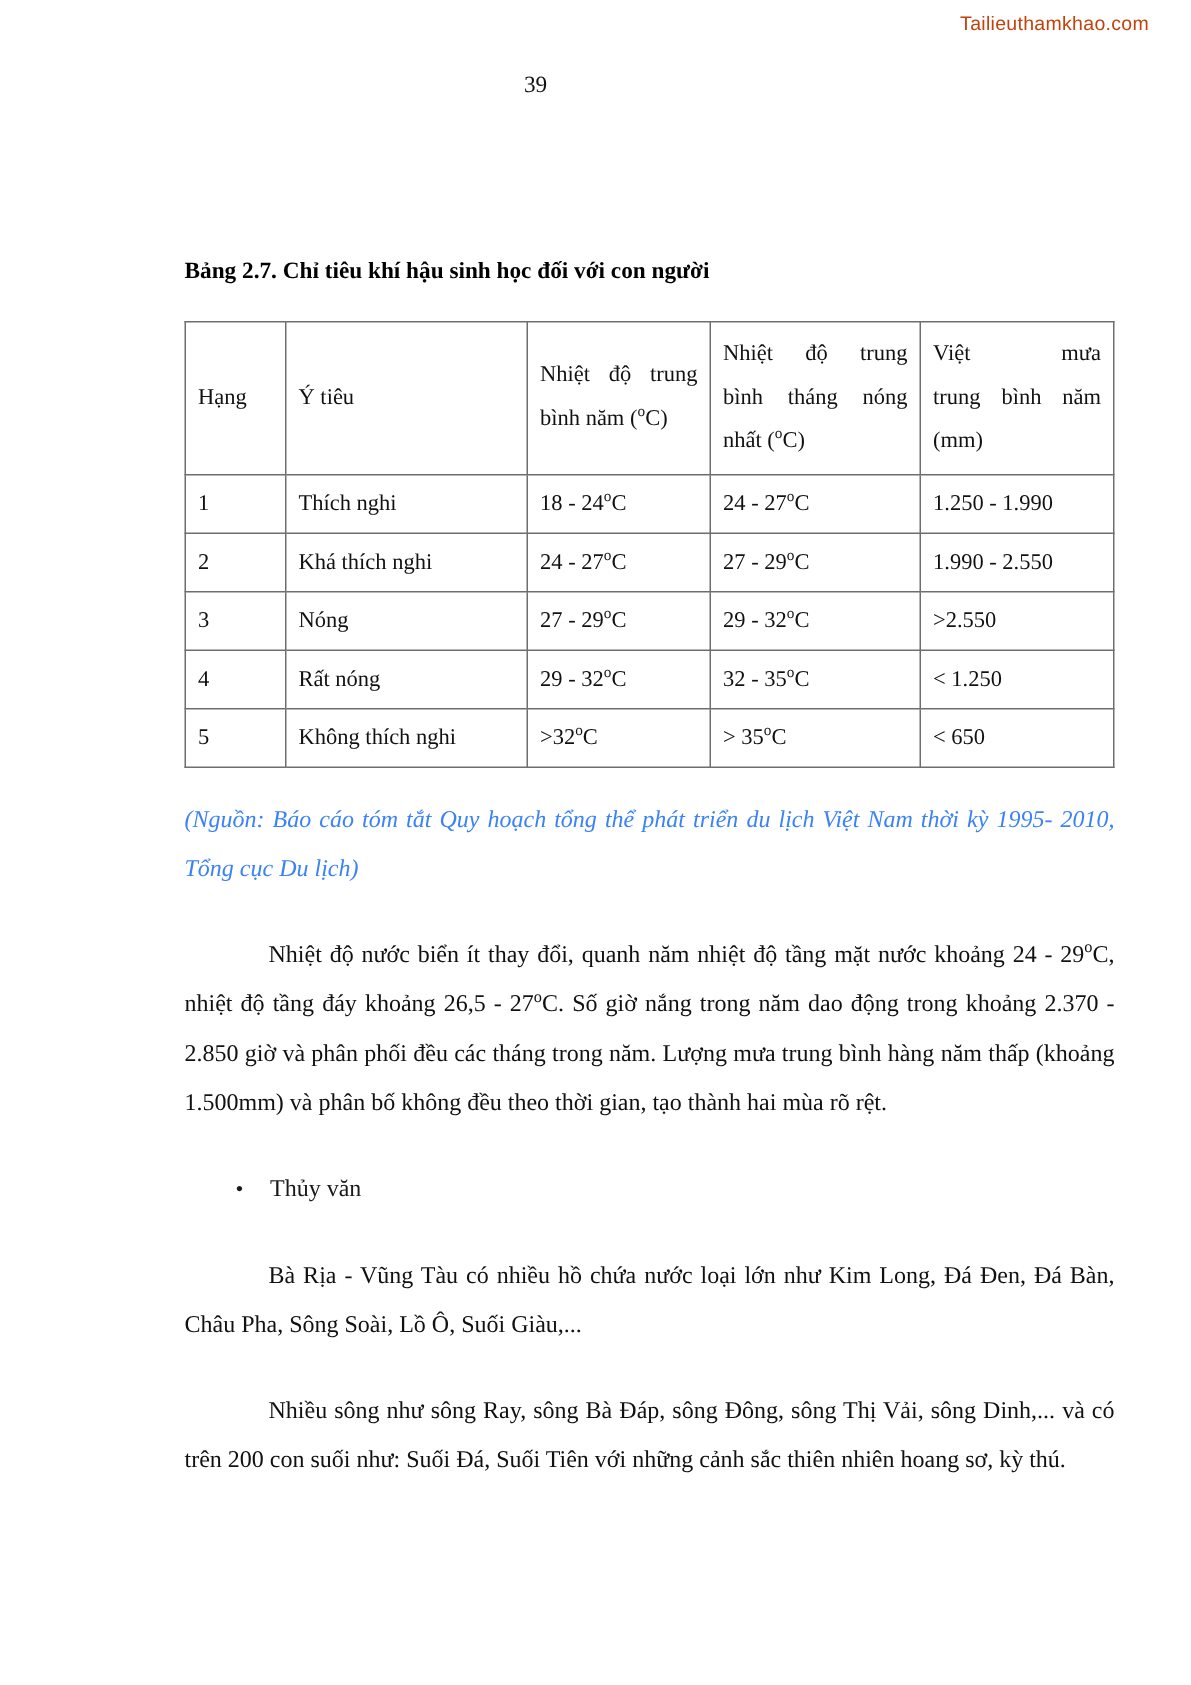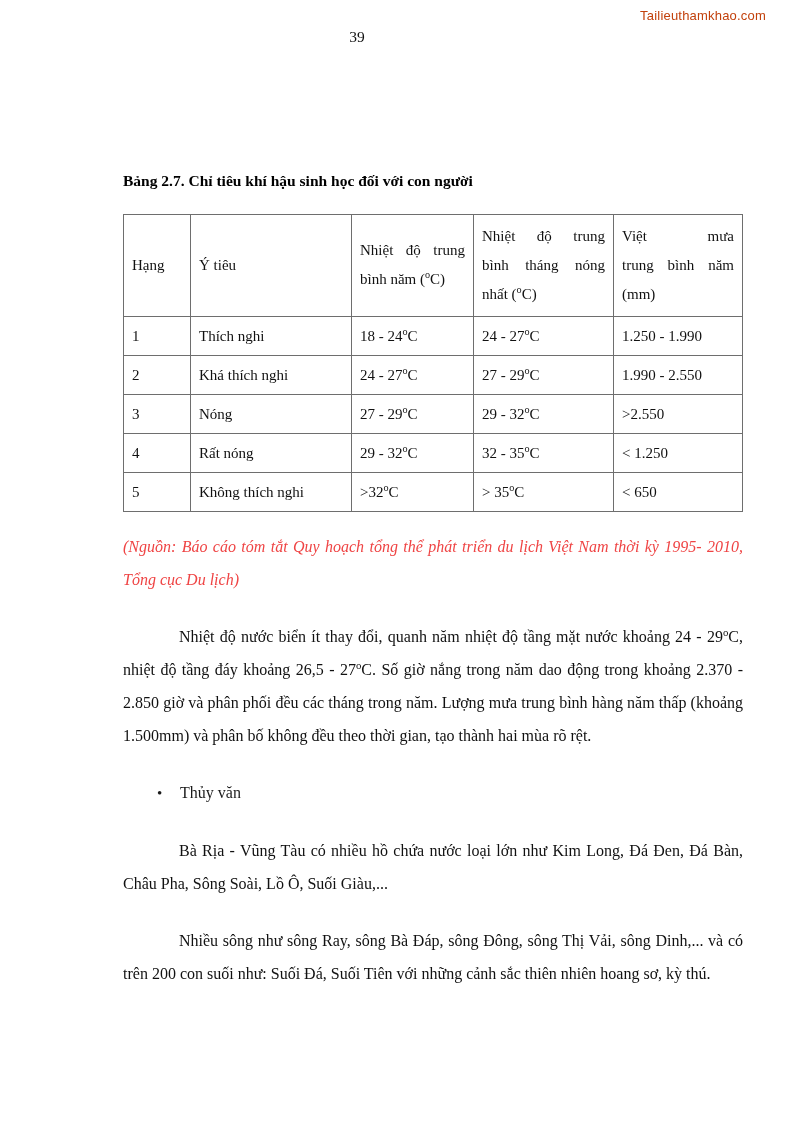--- a/index.html
+++ b/index.html
@@ -30,21 +30,21 @@
     font-family: "Liberation Sans", "DejaVu Sans", sans-serif;
     font-size: 13px;
     color: #c2410c;
     letter-spacing: 0.2px;
     white-space: nowrap;
   }
 
   
   .page-number {
     position: absolute;
-    top: 28px;
+    top: 48px;
     left: 0;
     width: 714px;
     text-align: center;
     font-size: 15.5px;
     color: #111;
   }
 
   
   .content {
     position: absolute;
@@ -126,21 +126,21 @@
   }
 
   
   p.citation {
     margin: 18px 0 0 0;
     font-size: 16px;
     line-height: 33px;
     font-style: italic;
     text-align: justify;
     text-justify: inter-word;
-    color: #ef4444;
+    color: #3b82f6;
   }
 
   
   .bullet-row {
     margin-top: 24px;
     display: flex;
     align-items: baseline;
     font-size: 16px;
     line-height: 33px;
   }

